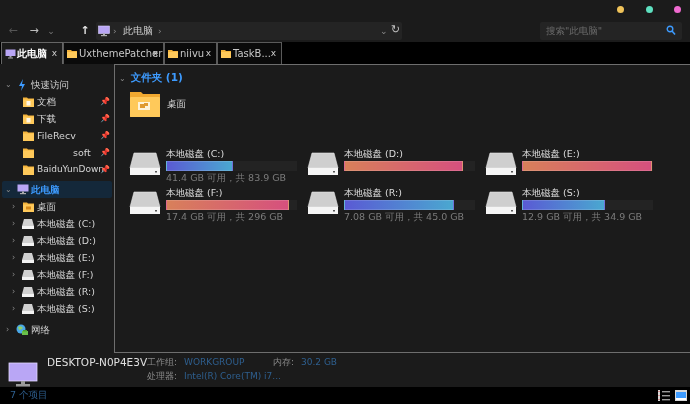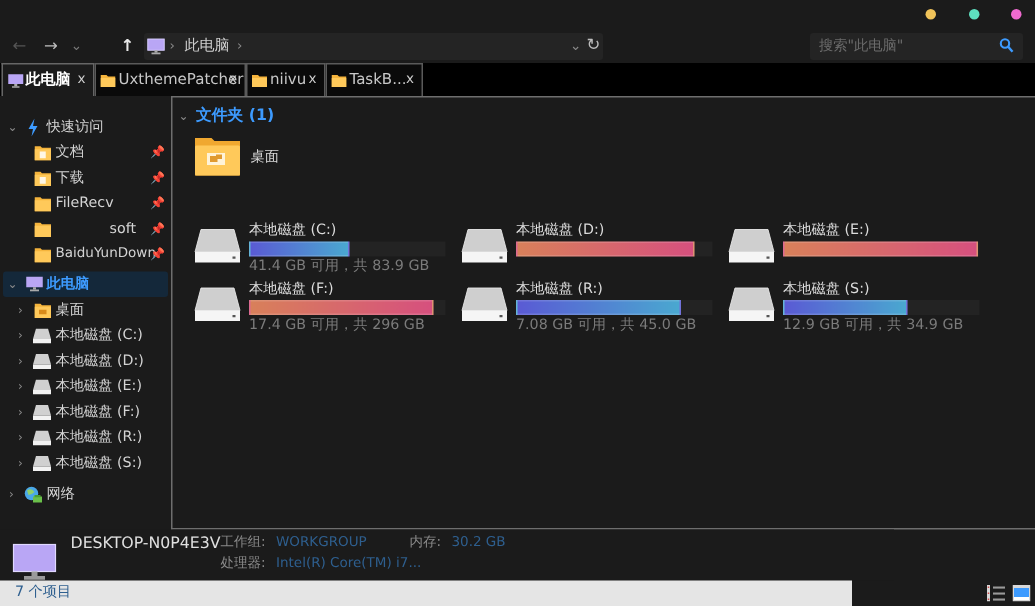--- a/index.html
+++ b/index.html
@@ -57,21 +57,21 @@
   .fill.red-g { background: linear-gradient(90deg, #d8805a, #d6507e); }
 
   
   .details { position: absolute; left: 0; top: 353px; width: 596px; height: 34px; background: #1b1b1b; }
   .details .bigpc { position: absolute; left: 8px; top: 9px; }
   .details .cname { position: absolute; left: 47px; top: 3px; font-size: 10.5px; color: #e0e0e0; line-height: 12px; }
   .details .k { position: absolute; font-size: 9px; color: #8a8a8a; line-height: 12px; white-space: nowrap; }
   .details .v { position: absolute; font-size: 9px; color: #2e5f8f; line-height: 12px; white-space: nowrap; }
 
   
-  .status { position: absolute; left: 0; top: 387px; width: 568px; height: 17px; background: #e5e5e5; }
+  .status { position: absolute; left: 0; top: 387px; width: 690px; height: 17px; background: #000000; }
   .status .count { position: absolute; left: 10px; top: 2px; font-size: 9.5px; color: #2e5f8f; line-height: 12px; }
   .status .vbtn { position: absolute; top: 3px; }
 </style>
 </head>
 <body>
 
 <div class="titlebar">
   <span class="dot" style="left:617px;background:#f0c35a;"></span>
   <span class="dot" style="left:646px;background:#5ee0c0;"></span>
   <span class="dot" style="left:674px;background:#f06ad0;"></span>

